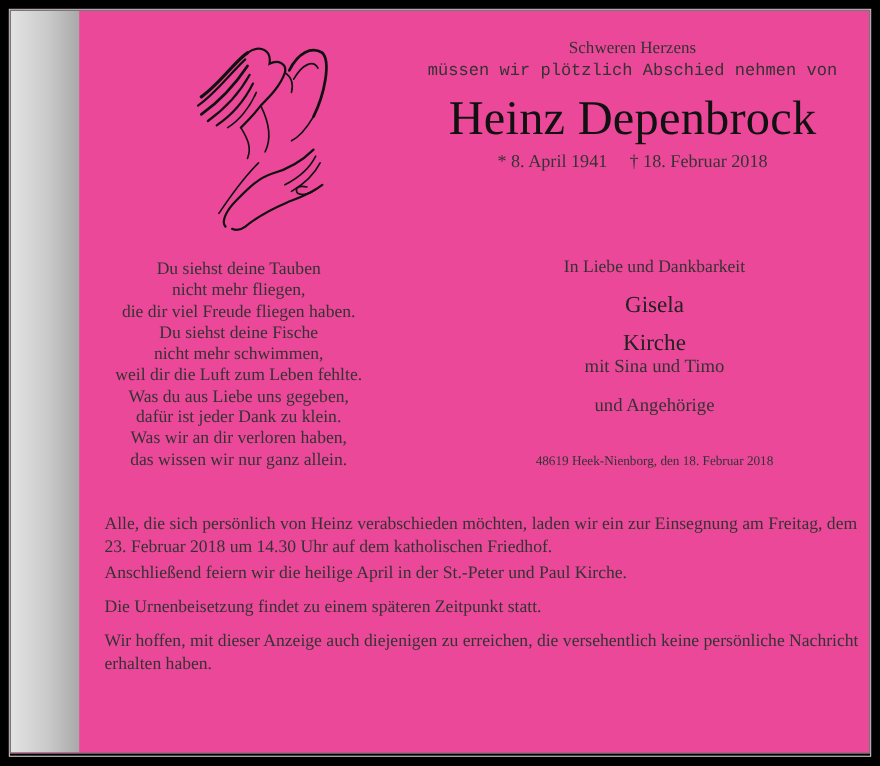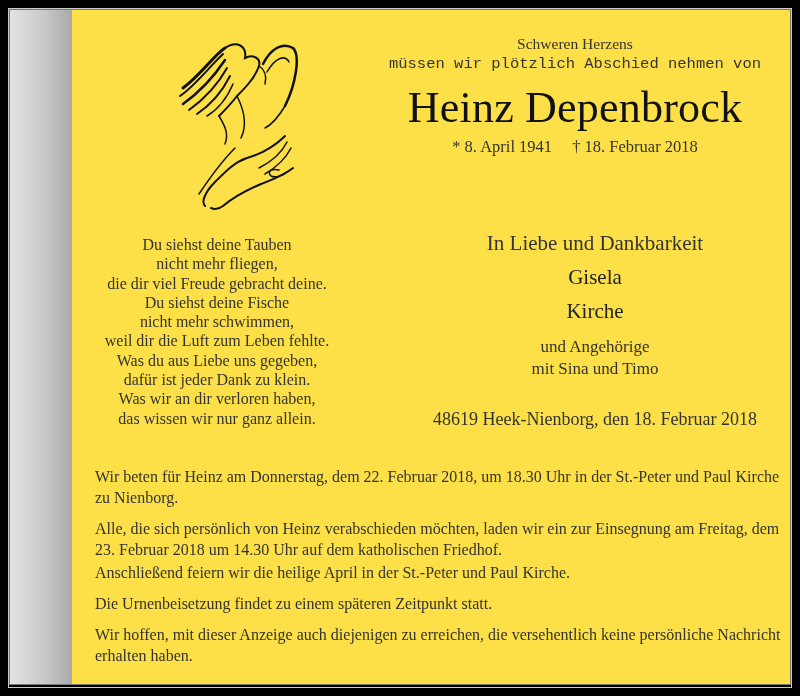--- a/index.html
+++ b/index.html
@@ -1,39 +1,39 @@
 <!DOCTYPE html>
 <html><head>
 <meta charset="utf-8">
 <style>
   html, body { margin:0; padding:0; }
   body { width:800px; height:696px; background:#000; position:relative; overflow:hidden;
          font-family:"Liberation Serif","DejaVu Serif",serif; color:#222; }
   .frame { position:absolute; left:6px; top:6px; width:788px; height:684px; background:#000; }
   .inner-border { position:absolute; left:2px; top:2px; right:2px; bottom:2px;
                   border:1px solid #ccc; background:#000; }
-  .page { position:absolute; left:9px; top:9px; width:782px; height:676px; background:#fde047;
+  .page { position:absolute; left:9px; top:9px; width:782px; height:676px; background:#ec4899;
           border:1px solid #777; box-sizing:border-box; overflow:hidden; }
   .side-bar { position:absolute; left:0; top:0; bottom:0; width:62px;
               background:linear-gradient(to right,#e3e3e3 0%,#c9c9c9 55%,#a9a9a9 100%); }
   .dove { position:absolute; left:165px; top:26px; width:150px; height:175px; }
   .header { position:absolute; left:360px; top:24px; width:410px; text-align:center; }
   .h-line1 { font-size:15.5px; line-height:20px; color:#333; }
   .h-line2 { font-size:15.5px; line-height:20px; color:#333;font-family:Liberation Mono, monospace; }
   .name { font-size:44px; line-height:56px; color:#111; margin-top:6px; letter-spacing:0.2px; }
   .dates { font-size:16.5px; line-height:22px; color:#333; }
   .dates span { margin:0 8px; }
   .poem { position:absolute; left:62px; top:225px; width:290px; text-align:center;
           font-size:16px; line-height:19.3px; color:#333; }
   .poem div { white-space:nowrap; }
   .family { position:absolute; left:395px; top:222px; width:380px; text-align:center; color:#333; }
-  .fam-intro { font-size:21px; line-height:22px; }
+  .fam-intro { font-size:16px; line-height:22px; }
   .fam-name { font-size:21px; line-height:22px; color:#222; }
   .fam-sub { font-size:17px; line-height:22px; }
-  .fam-place { font-size:18px; line-height:22px; }
+  .fam-place { font-size:12px; line-height:22px; }
   .body-text { position:absolute; left:85px; top:456px; width:690px; font-size:16px;
                line-height:21px; color:#333; }
   .body-text p { margin:0 0 10px 0; }
   .body-text p.tight { margin-top:-8px; }
 </style>
 </head>
 <body>
 
 <div class="frame">
   <div class="inner-border"></div>
@@ -75,39 +75,38 @@
     <div class="name">Heinz Depenbrock</div>
     <div class="dates">
       <span>* 8. April 1941</span>
       <span>† 18. Februar 2018</span>
     </div>
   </div>
 
   <div class="poem">
     <div>Du siehst deine Tauben</div>
     <div>nicht mehr fliegen,</div>
-    <div>die dir viel Freude gebracht deine.</div>
+    <div>die dir viel Freude fliegen haben.</div>
     <div>Du siehst deine Fische</div>
     <div>nicht mehr schwimmen,</div>
     <div>weil dir die Luft zum Leben fehlte.</div>
     <div>Was du aus Liebe uns gegeben,</div>
     <div>dafür ist jeder Dank zu klein.</div>
     <div>Was wir an dir verloren haben,</div>
     <div>das wissen wir nur ganz allein.</div>
   </div>
 
   <div class="family">
     <div class="fam-intro">In Liebe und Dankbarkeit</div>
     <div class="fam-name" style="margin-top:12px">Gisela</div>
     <div class="fam-name" style="margin-top:12px">Kirche</div>
+    <div class="fam-sub">mit Sina und Timo</div>
     <div class="fam-sub" style="margin-top:14px">und Angehörige</div>
-    <div class="fam-sub">mit Sina und Timo</div>
     <div class="fam-place" style="margin-top:28px">48619 Heek-Nienborg, den 18. Februar 2018</div>
   </div>
 
   <div class="body-text">
-    <p>Wir beten für Heinz am Donnerstag, dem 22. Februar 2018, um 18.30 Uhr in der St.-Peter und Paul Kirche zu Nienborg.</p>
     <p>Alle, die sich persönlich von Heinz verabschieden möchten, laden wir ein zur Einsegnung am Freitag, dem 23. Februar 2018 um 14.30 Uhr auf dem katholischen Friedhof.</p>
     <p class="tight">Anschließend feiern wir die heilige April in der St.-Peter und Paul Kirche.</p>
     <p>Die Urnenbeisetzung findet zu einem späteren Zeitpunkt statt.</p>
     <p>Wir hoffen, mit dieser Anzeige auch diejenigen zu erreichen, die versehentlich keine persönliche Nachricht erhalten haben.</p>
   </div>
 </div>
 
 </body></html>

